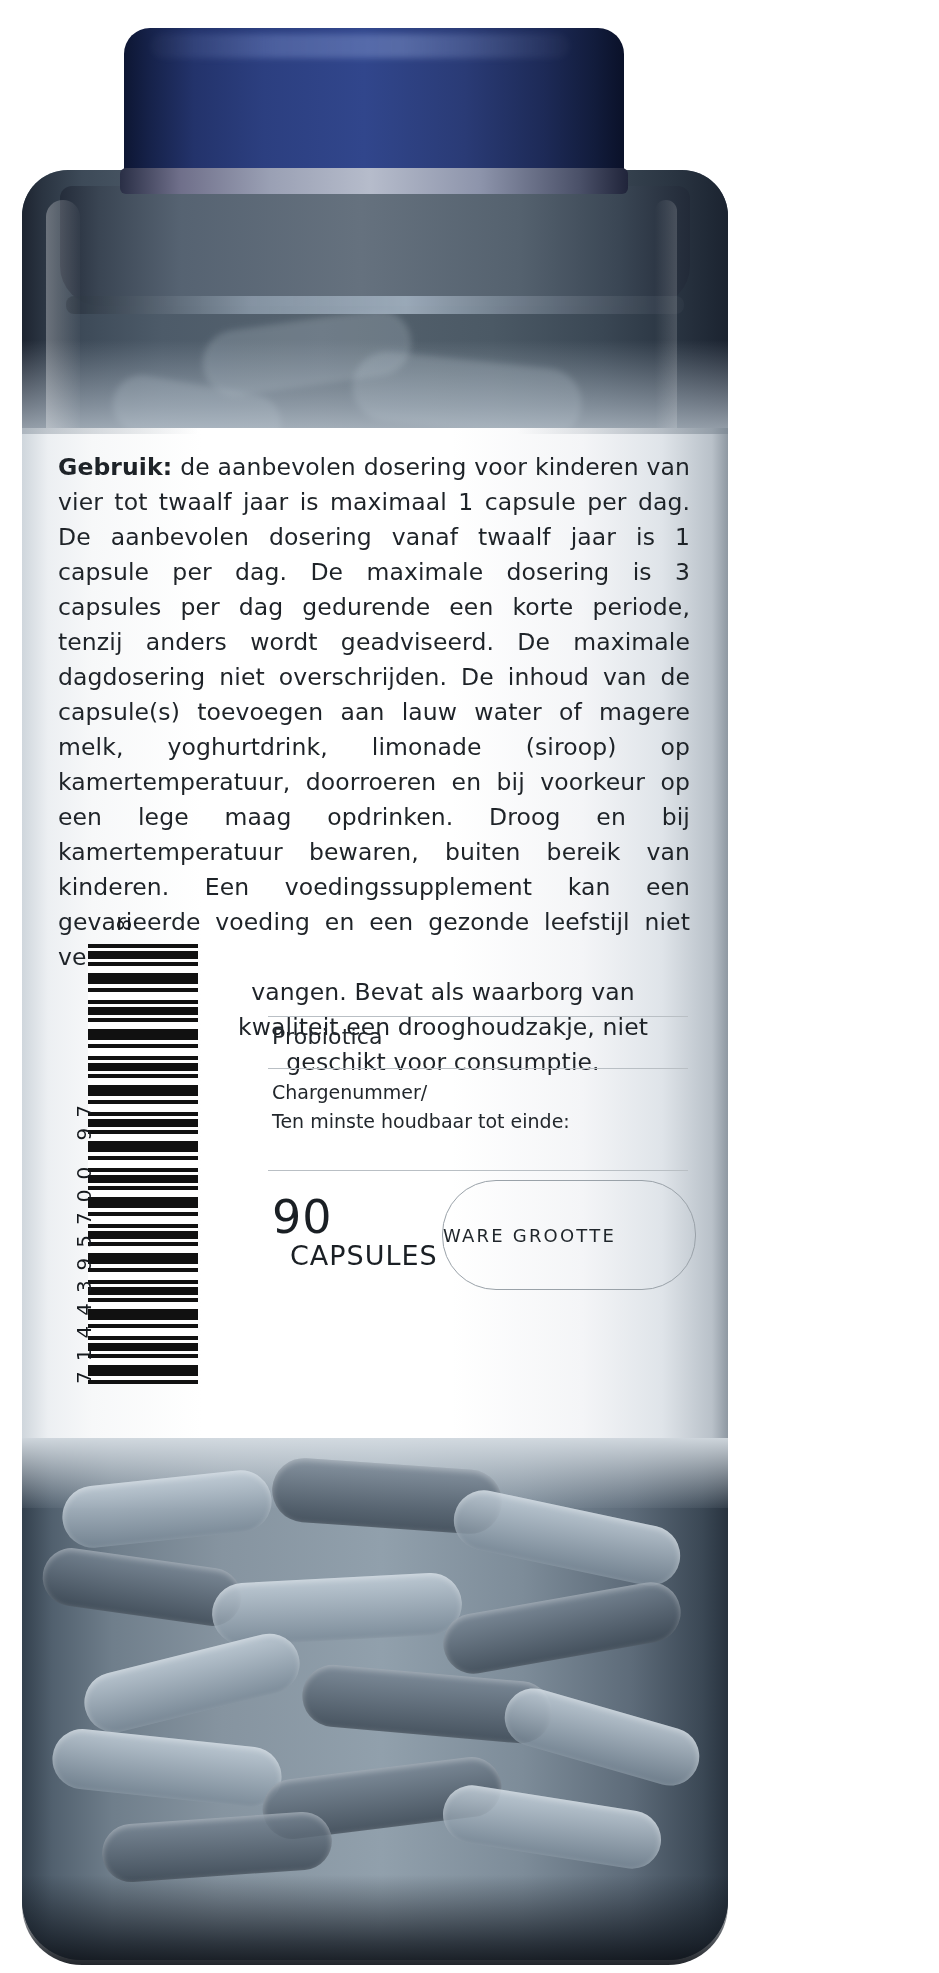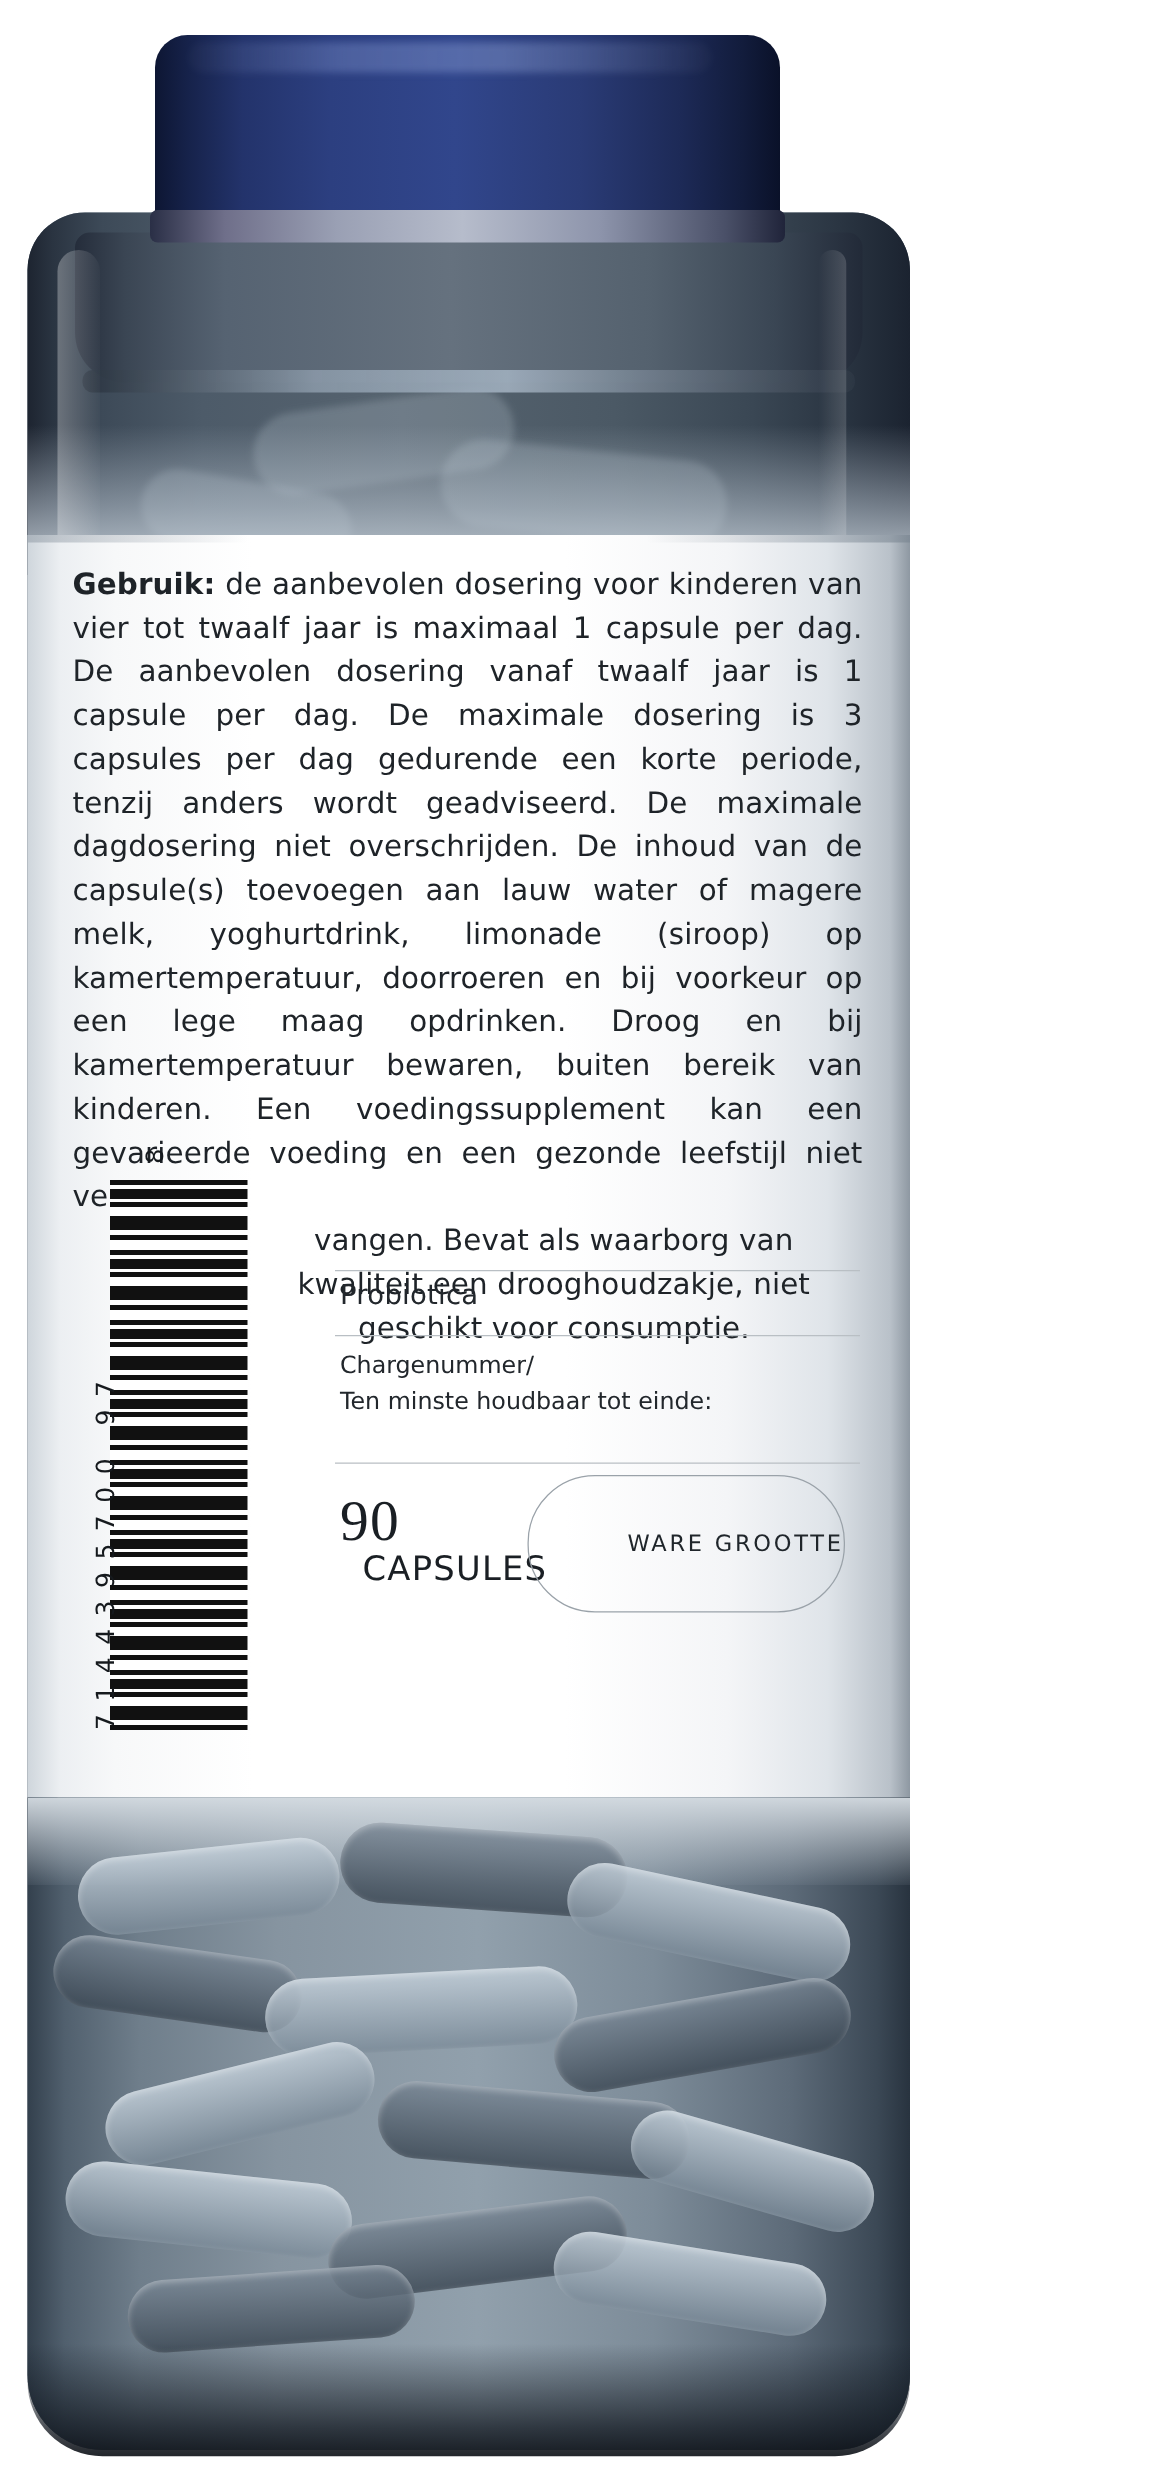--- a/index.html
+++ b/index.html
@@ -224,42 +224,41 @@
     color: #22272c;
   }
 
   .count-num {
     position: absolute;
     left: 250px;
     top: 762px;
     font-size: 46px;
     color: #1a1f24;
     letter-spacing: 1px;
-    font-family: Liberation Serif, serif;
   }
   .count-word {
     position: absolute;
     left: 268px;
     top: 812px;
     font-size: 27px;
     color: #1a1f24;
     letter-spacing: 1px;
   }
 
   .ware-pill {
     position: absolute;
-    left: 400px;
+    left: 420px;
     top: 752px;
     width: 252px;
     height: 108px;
     border: 1.6px solid #9aa2a9;
     border-radius: 54px;
     display: flex;
     align-items: center;
-    justify-content: flex-end;
+    justify-content: flex-start;
   }
   .ware-pill span {
     font-size: 18px;
     letter-spacing: 2.2px;
     color: #1f252a;
   }
 
   .address {
     position: absolute;
     left: 250px;

